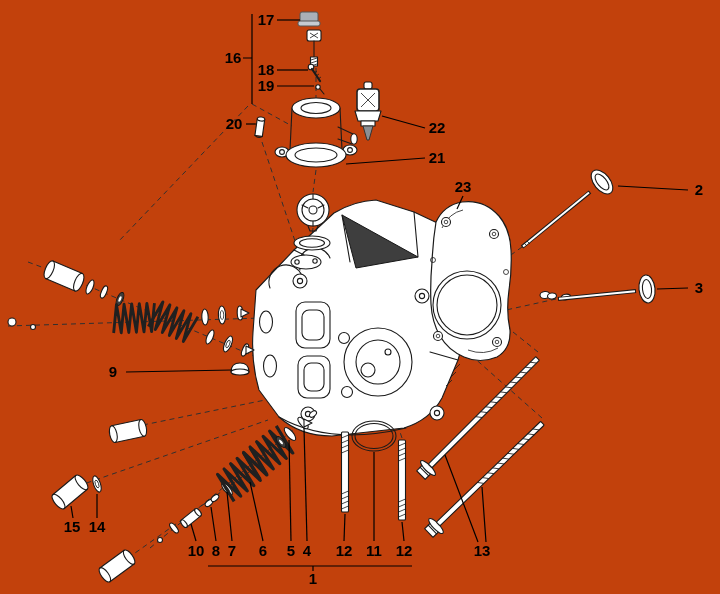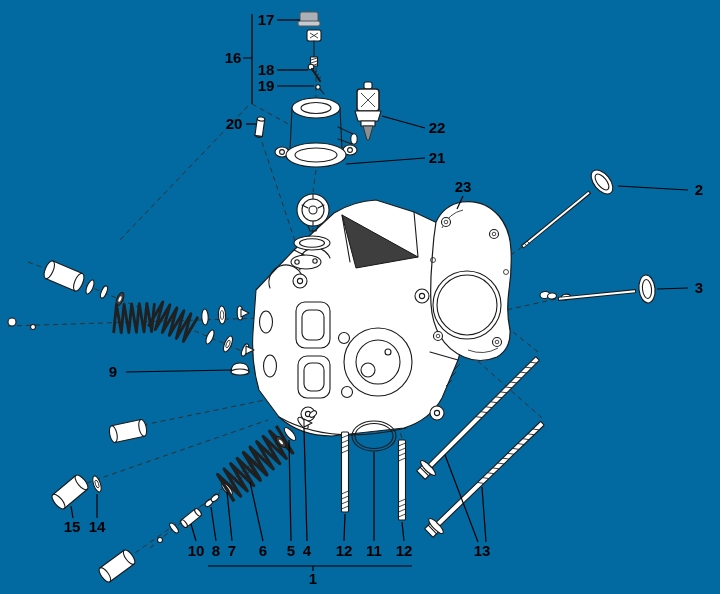--- a/index.html
+++ b/index.html
@@ -1,16 +1,16 @@
 <!DOCTYPE html>
 <html><head>
 <meta charset="utf-8">
 <style>
   html,body{margin:0;padding:0;background:#fff}
-  .stage{position:relative;width:720px;height:594px;background:#0369a1;overflow:hidden}
+  .stage{position:relative;width:720px;height:594px;background:#c2410c;overflow:hidden}
   svg{display:block}
   .ln{fill:none;stroke:#1a1a1a;stroke-width:1.1;stroke-linecap:round;stroke-linejoin:round}
   .lnw{fill:#ffffff;stroke:#1a1a1a;stroke-width:1.1;stroke-linecap:round;stroke-linejoin:round}
   .thin{fill:none;stroke:#1a1a1a;stroke-width:.8}
   .dash{fill:none;stroke:#303030;stroke-width:1;stroke-dasharray:5 4}
   .lead{fill:none;stroke:#000;stroke-width:1.2}
   .coil{fill:none;stroke:#202020;stroke-width:3;stroke-linejoin:round}
   .dkfill{fill:#3e3e3e;stroke:#161616;stroke-width:1}
   .gray{fill:#aab0b8;stroke:#555;stroke-width:1}
   .gray2{fill:#c6cbd1;stroke:#555;stroke-width:1}

